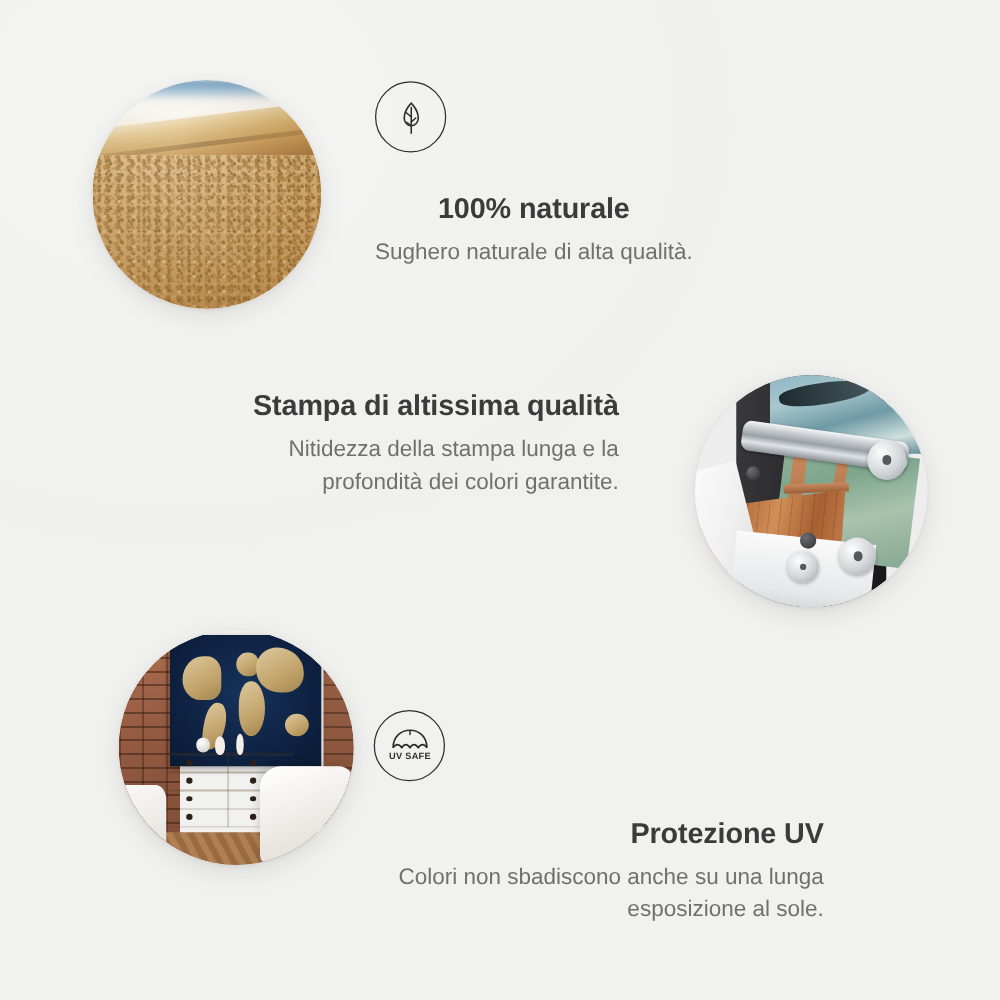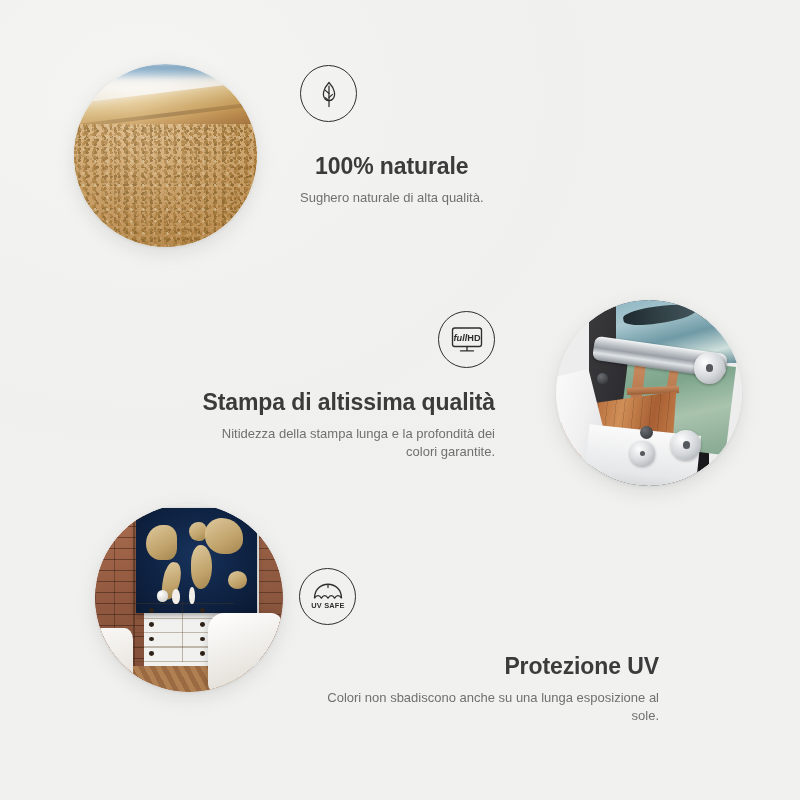--- a/index.html
+++ b/index.html
@@ -252,21 +252,21 @@
     box-sizing: border-box;
   }
   .f-title {
     font-size: 23px;
     font-weight: bold;
     color: #3b3b3b;
     letter-spacing: -0.1px;
     white-space: nowrap;
   }
   .f-desc {
-    font-size: 13px;
+    font-size: 18px;
     color: #707070;
     line-height: 1.42;
   }
 
   
   #feature-natural { left: 300px; top: 65px; text-align: center; }
   #feature-natural .icon-circle { margin-bottom: 31px; }
   #feature-natural .f-title { margin-bottom: 9px; }
 
   
@@ -359,32 +359,20 @@
         <path d="M17 16.5 L13.1 13.2" fill="none" stroke="#2e2e2e" stroke-width="1.1" stroke-linecap="round"></path>
         <path d="M17 20.5 L20.6 17.4" fill="none" stroke="#2e2e2e" stroke-width="1.1" stroke-linecap="round"></path>
         <path d="M17 23.6 L13.4 20.8" fill="none" stroke="#2e2e2e" stroke-width="1.1" stroke-linecap="round"></path>
       </svg>
     </div>
     <div class="f-title">100% naturale</div>
     <div class="f-desc">Sughero naturale di alta qualità.</div>
   </div>
 
   <div class="feature" id="feature-print">
-    <div class="icon-wrap">
-      <div class="icon-circle">
-        <svg width="38" height="34" viewBox="0 0 38 34" aria-hidden="true">
-          <rect x="4.5" y="5" width="29" height="18.5" rx="2.2" ry="2.2" fill="none" stroke="#2e2e2e" stroke-width="1.35"></rect>
-          <path d="M19 23.5 L19 27.4" stroke="#2e2e2e" stroke-width="1.35" stroke-linecap="round"></path>
-          <path d="M12.5 27.8 L25.5 27.8" stroke="#2e2e2e" stroke-width="1.35" stroke-linecap="round"></path>
-          <text x="19" y="17.6" text-anchor="middle" font-family="'Liberation Sans', sans-serif" font-size="9.2" font-weight="bold" fill="#2e2e2e">
-            <tspan font-style="italic">full</tspan><tspan>HD</tspan>
-          </text>
-        </svg>
-      </div>
-    </div>
     <div class="f-title">Stampa di altissima qualità</div>
     <div class="f-desc">Nitidezza della stampa lunga e la profondità dei colori garantite.</div>
   </div>
 
   <div class="feature" id="feature-uv">
     <div class="icon-circle">
       <svg width="42" height="38" viewBox="0 0 42 38" aria-hidden="true">
         <path d="M21 7.2 L21 9.6" stroke="#2e2e2e" stroke-width="1.2" stroke-linecap="round"></path>
         <path d="M7.5 20.2 C 7.5 11.6, 13.6 6.2, 21 6.2 C 28.4 6.2, 34.5 11.6, 34.5 20.2" fill="none" stroke="#2e2e2e" stroke-width="1.35"></path>
         <path d="M7.5 20.2 C 9.4 16.8, 12.5 16.8, 14.4 20.2

